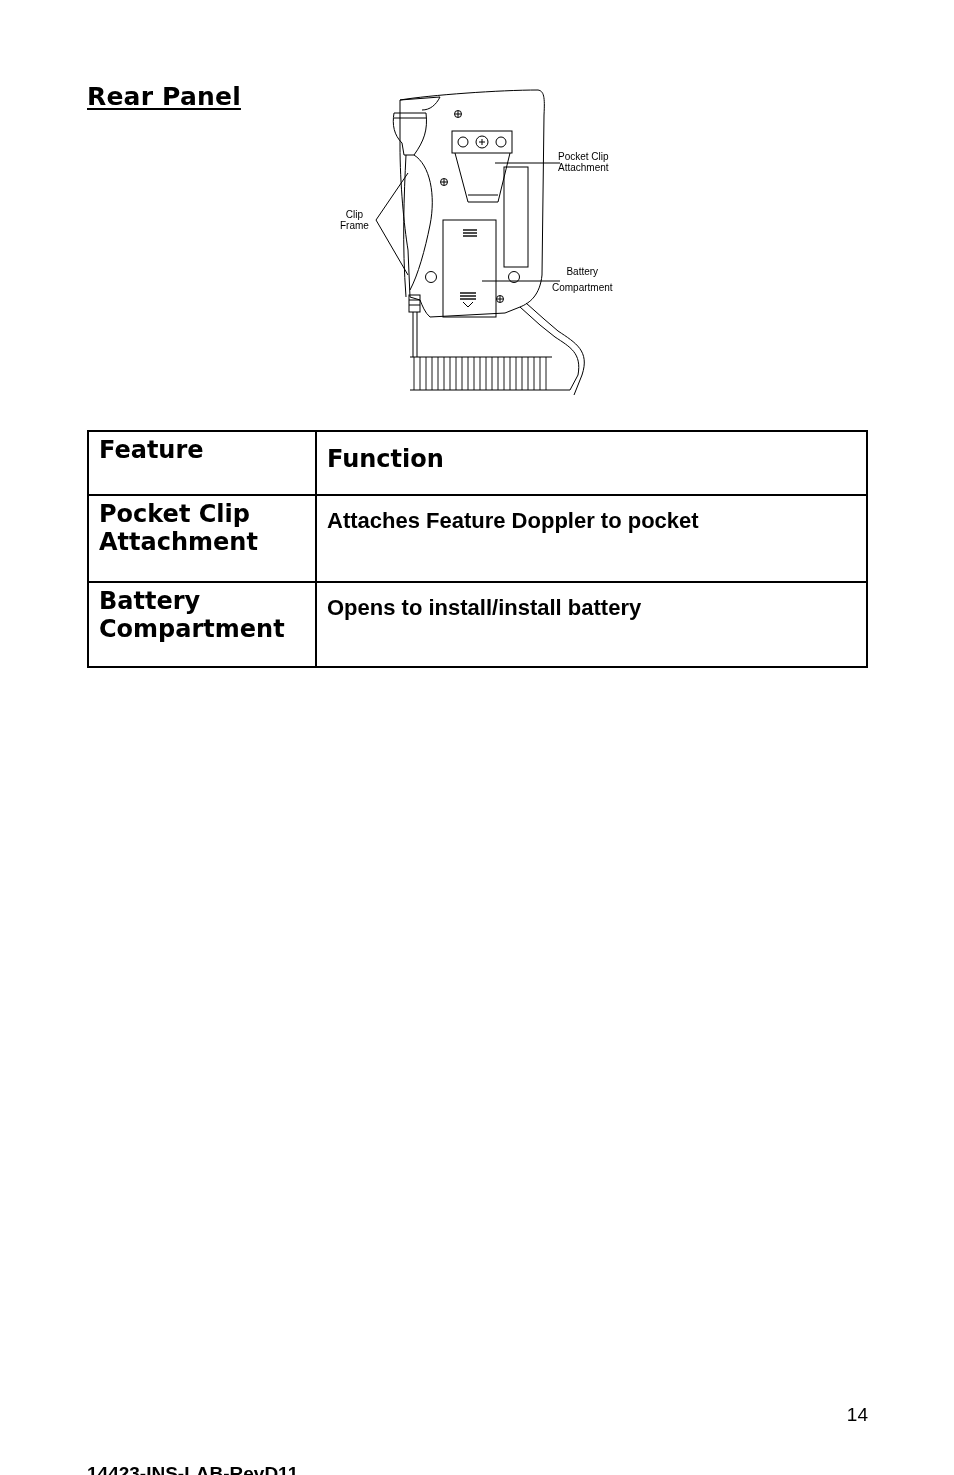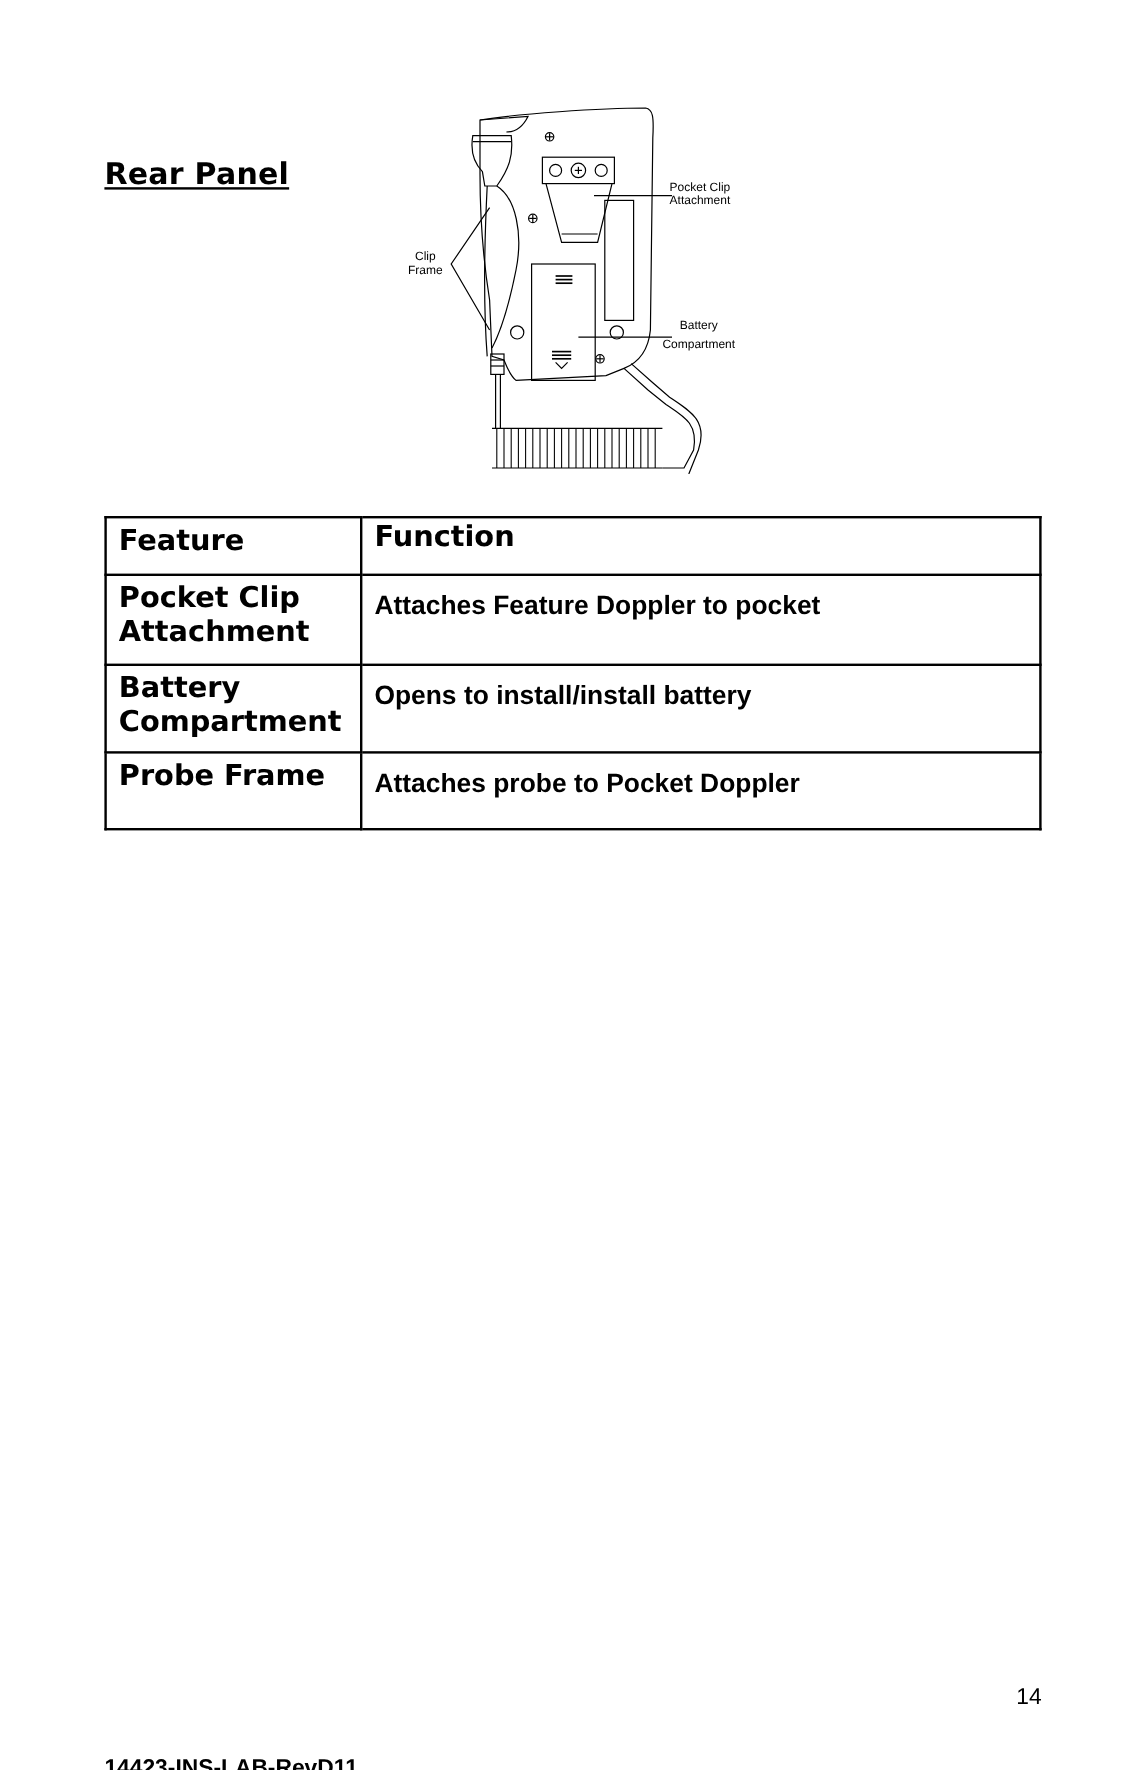--- a/index.html
+++ b/index.html
@@ -1,23 +1,23 @@
 <!DOCTYPE html>
 <html><head>
 <meta charset="utf-8">
 <style>
   html, body { margin: 0; padding: 0; background: #ffffff; }
   body { width: 954px; height: 1475px; position: relative; font-family: "Liberation Sans", sans-serif; color: #000; overflow: hidden; }
-  .title { position: absolute; left: 87px; top: 82px; font-family: "DejaVu Sans", sans-serif; font-weight: bold; font-size: 25px; text-decoration: underline; text-decoration-thickness: 2px; text-underline-offset: 3px; letter-spacing: 0.2px; margin-top: 48px; }
+  .title { position: absolute; left: 87px; top: 82px; font-family: "DejaVu Sans", sans-serif; font-weight: bold; font-size: 25px; text-decoration: underline; text-decoration-thickness: 2px; text-underline-offset: 3px; letter-spacing: 0.2px; }
   .figure { position: absolute; left: 330px; top: 85px; width: 300px; height: 310px; }
   .figure .lbl { position: absolute; font-family: "Liberation Sans", sans-serif; font-size: 10px; line-height: 11px; text-align: center; }
   table.feat { position: absolute; left: 87px; top: 430px; width: 781px; border-collapse: collapse; }
   table.feat td { border: 2px solid #000; vertical-align: top; padding: 0; }
-  table.feat td.c1 { width: 201px; padding: 4px 0 4px 10px; font-family: "DejaVu Sans", sans-serif; font-weight: bold; font-size: 24px; line-height: 28px; }
-  table.feat td.c2 { padding: 0 10px; font-family: "Liberation Sans", sans-serif; font-weight: bold; font-size: 22px; }
+  table.feat td.c1 { width: 201px; padding: 4px 15px 4px 10px; font-family: "DejaVu Sans", sans-serif; font-weight: bold; font-size: 24px; line-height: 28px; }
+  table.feat td.c2 { padding: 12px 10px; font-family: "Liberation Sans", sans-serif; font-weight: bold; font-size: 22px; }
   table.feat tr.hdr td { height: 38px; }
   table.feat tr.hdr td.c2 { font-family: "DejaVu Sans", sans-serif; font-size: 24px; line-height: 30px; }
   table.feat tr.r1 td { height: 61px; }
   table.feat tr.r2 td { height: 59px; }
   table.feat tr.r3 td { height: 50px; }
   table.feat tr td.c2.body { padding-top: 12px; }
   .footer-left { position: absolute; left: 87px; top: 1463px; font-family: "Liberation Sans", sans-serif; font-weight: bold; font-size: 19px; }
   .footer-right { position: absolute; right: 86px; top: 1404px; font-family: "Liberation Sans", sans-serif; font-weight: normal; font-size: 19px; }
 </style>
 </head>
@@ -143,23 +143,17 @@
     </td>
     <td class="c2 body">Attaches Feature Doppler to pocket</td>
   </tr>
   <tr class="r2">
     <td class="c1">
       <div>Battery</div>
       <div>Compartment</div>
     </td>
     <td class="c2 body">Opens to install/install battery</td>
   </tr>
-  <tr class="r3">
-    <td class="c1">
-      <div>Probe Frame</div>
-    </td>
-    <td class="c2 body">Attaches probe to Pocket Doppler</td>
-  </tr>
 </tbody>
   </table>
 
 <div class="footer-left">14423-INS-LAB-RevD11</div>
 <div class="footer-right">14</div>
 
 </body></html>

